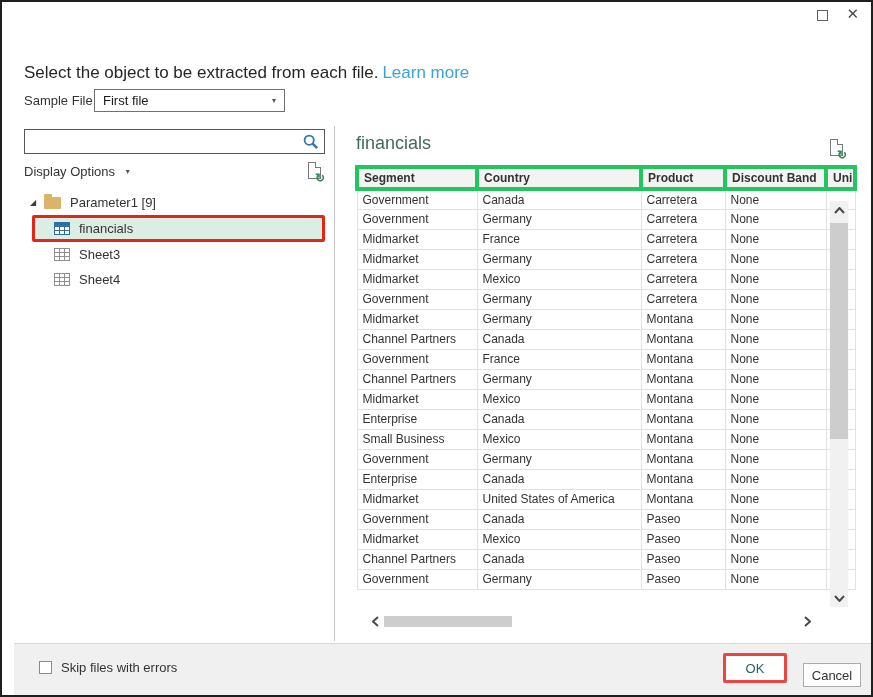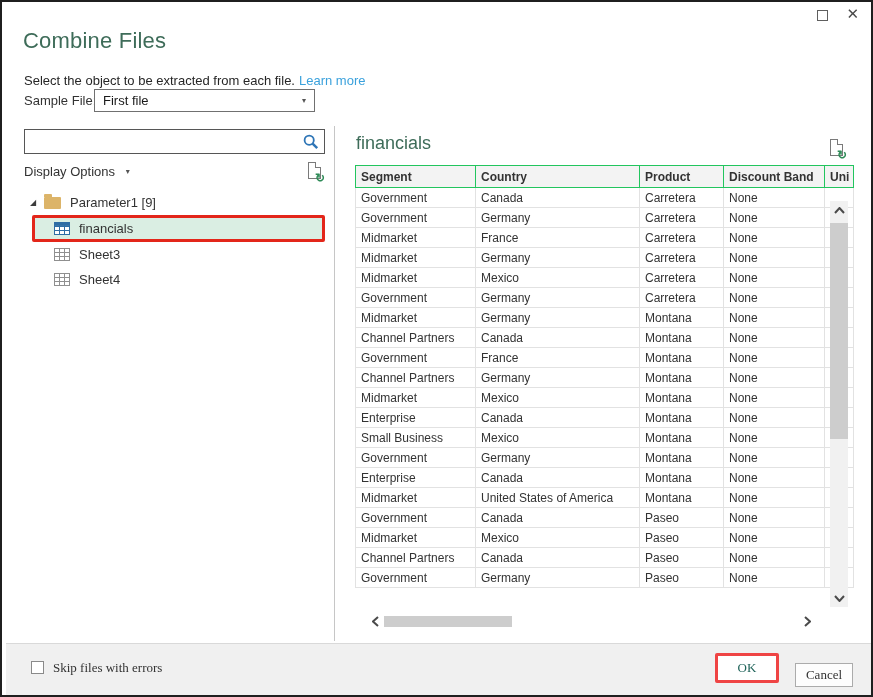--- a/index.html
+++ b/index.html
@@ -11,25 +11,25 @@
     color:#333;
   }
 
   
   .win-controls { position:absolute; top:4px; right:12px; display:flex; align-items:center; gap:18px; }
   .maxbox { display:inline-block; width:11px; height:11px; border:1px solid #5f5f5f; margin-top:3px; }
   .closex { font-size:15px; color:#4a4a4a; line-height:1; cursor:default; }
 
   
   .dlg-title { position:absolute; left:21px; top:26px; font-size:22px; font-weight:300; color:#3e6c59; letter-spacing:.2px; }
-  .dlg-sub { position:absolute; left:22px; top:71px; font-size:13px; color:#262626; }
+  .dlg-sub { position:absolute; left:22px; top:61px; font-size:17px; color:#262626; }
   .dlg-sub a { color:#3aa1dc; text-decoration:none; margin-left:4px; }
   .sample-row { position:absolute; left:22px; top:91px; font-size:13px; color:#333; }
   .combo {
-    position:absolute; left:92px; top:87px; width:221px; height:23px;
+    position:absolute; left:92px; top:87px; width:191px; height:23px;
     border:1px solid #707070; background:#fff; font-size:13px; color:#1a1a1a;
     display:flex; align-items:center; padding:0 22px 0 8px;
   }
   .combo .caret { position:absolute; right:8px; top:6px; font-size:8px; color:#555; }
 
   
   .searchbox {
     position:absolute; left:22px; top:127px; width:301px; height:25px;
     border:1px solid #565656; background:#fff; display:flex; align-items:center;
   }
@@ -59,52 +59,51 @@
     background:#daeee3; border:3px solid #e3261a; border-radius:2px;
     padding-left:19px;
   }
 
   .panel-divider { position:absolute; left:332px; top:124px; width:1px; height:515px; background:#c6c6c6; }
 
   
   .preview-title { position:absolute; left:354px; top:131px; font-size:18px; font-weight:300; color:#3e6c59; }
   table.preview { position:absolute; left:353px; top:163px; width:498px; border-collapse:collapse; table-layout:fixed; font-size:12px; color:#333; background:#fff; border:1px solid #c3c3c3; }
   table.preview th { height:22px; background:#f3f3f3; font-weight:bold; text-align:left; padding:0 0 0 5px;
-    border:1px solid #22c55e; white-space:nowrap; overflow:hidden; }
+    border:4px solid #22c55e; white-space:nowrap; overflow:hidden; }
   table.preview td { height:20px; padding:0 0 0 5px; border:1px solid #e2e2e2; white-space:nowrap; overflow:hidden; }
 
   
   .vscroll { position:absolute; left:828px; top:199px; width:18px; height:406px; background:#f1f1f1; }
   .vscroll .btn { position:absolute; left:0; width:18px; height:18px; display:flex; align-items:center; justify-content:center; }
   .vscroll .btn.up { top:0; } .vscroll .btn.down { bottom:0; }
   .vscroll .thumb { position:absolute; left:0; top:22px; width:18px; height:216px; background:#cdcdcd; }
   .hscroll { position:absolute; left:353px; top:611px; width:498px; height:17px; background:#fff; }
   .hscroll .btn { position:absolute; top:0; width:16px; height:17px; display:flex; align-items:center; justify-content:center; }
   .hscroll .btn.left { left:12px; } .hscroll .btn.right { left:444px; }
   .hscroll .thumb { position:absolute; left:29px; top:3px; width:128px; height:11px; background:#cdcdcd; }
 
   
-  .footer { position:absolute; left:4px; right:0; bottom:0; height:52px; background:#f0f0f0; border-top:1px solid #d9d9d9;font-family:Liberation Serif, serif; }
+  .footer { position:absolute; left:12px; right:0; bottom:0; height:52px; background:#f0f0f0; border-top:1px solid #d9d9d9; }
   .chk { position:absolute; left:25px; top:17px; width:13px; height:13px; border:1px solid #8a8a8a; background:#fff; }
   .chk-label { position:absolute; left:47px; top:16px; font-size:13px; color:#333; }
   .ok-annot { position:absolute; left:709px; top:9px; width:64px; height:30px; border:3px solid #ef4444; border-radius:2px; }
   .btn-ok { width:100%; height:100%; background:#fff; border:none; font-family:inherit; font-size:13px; color:#20645a; cursor:default; }
   .btn-cancel { position:absolute; left:789px; top:12px; width:58px; height:24px; background:#fdfdfd; border:1px solid #ababab; font-family:inherit; font-size:13px; color:#333; cursor:default;margin-top:7px; }
 </style>
 </head>
 <body>
 
 <div class="window">
 
   <div class="win-controls">
     <span class="maxbox"></span>
     <span class="closex">✕</span>
   </div>
 
-  <div class="dlg-title">Combine Files</div>
   <div class="dlg-sub">
     <span>Select the object to be extracted from each file.</span><a href="#">Learn more</a>
   </div>
   <div class="sample-row">Sample File:</div>
   <div class="combo">
     <span>First file</span>
     <span class="caret">▾</span>
   </div>
 
   <div class="searchbox">

